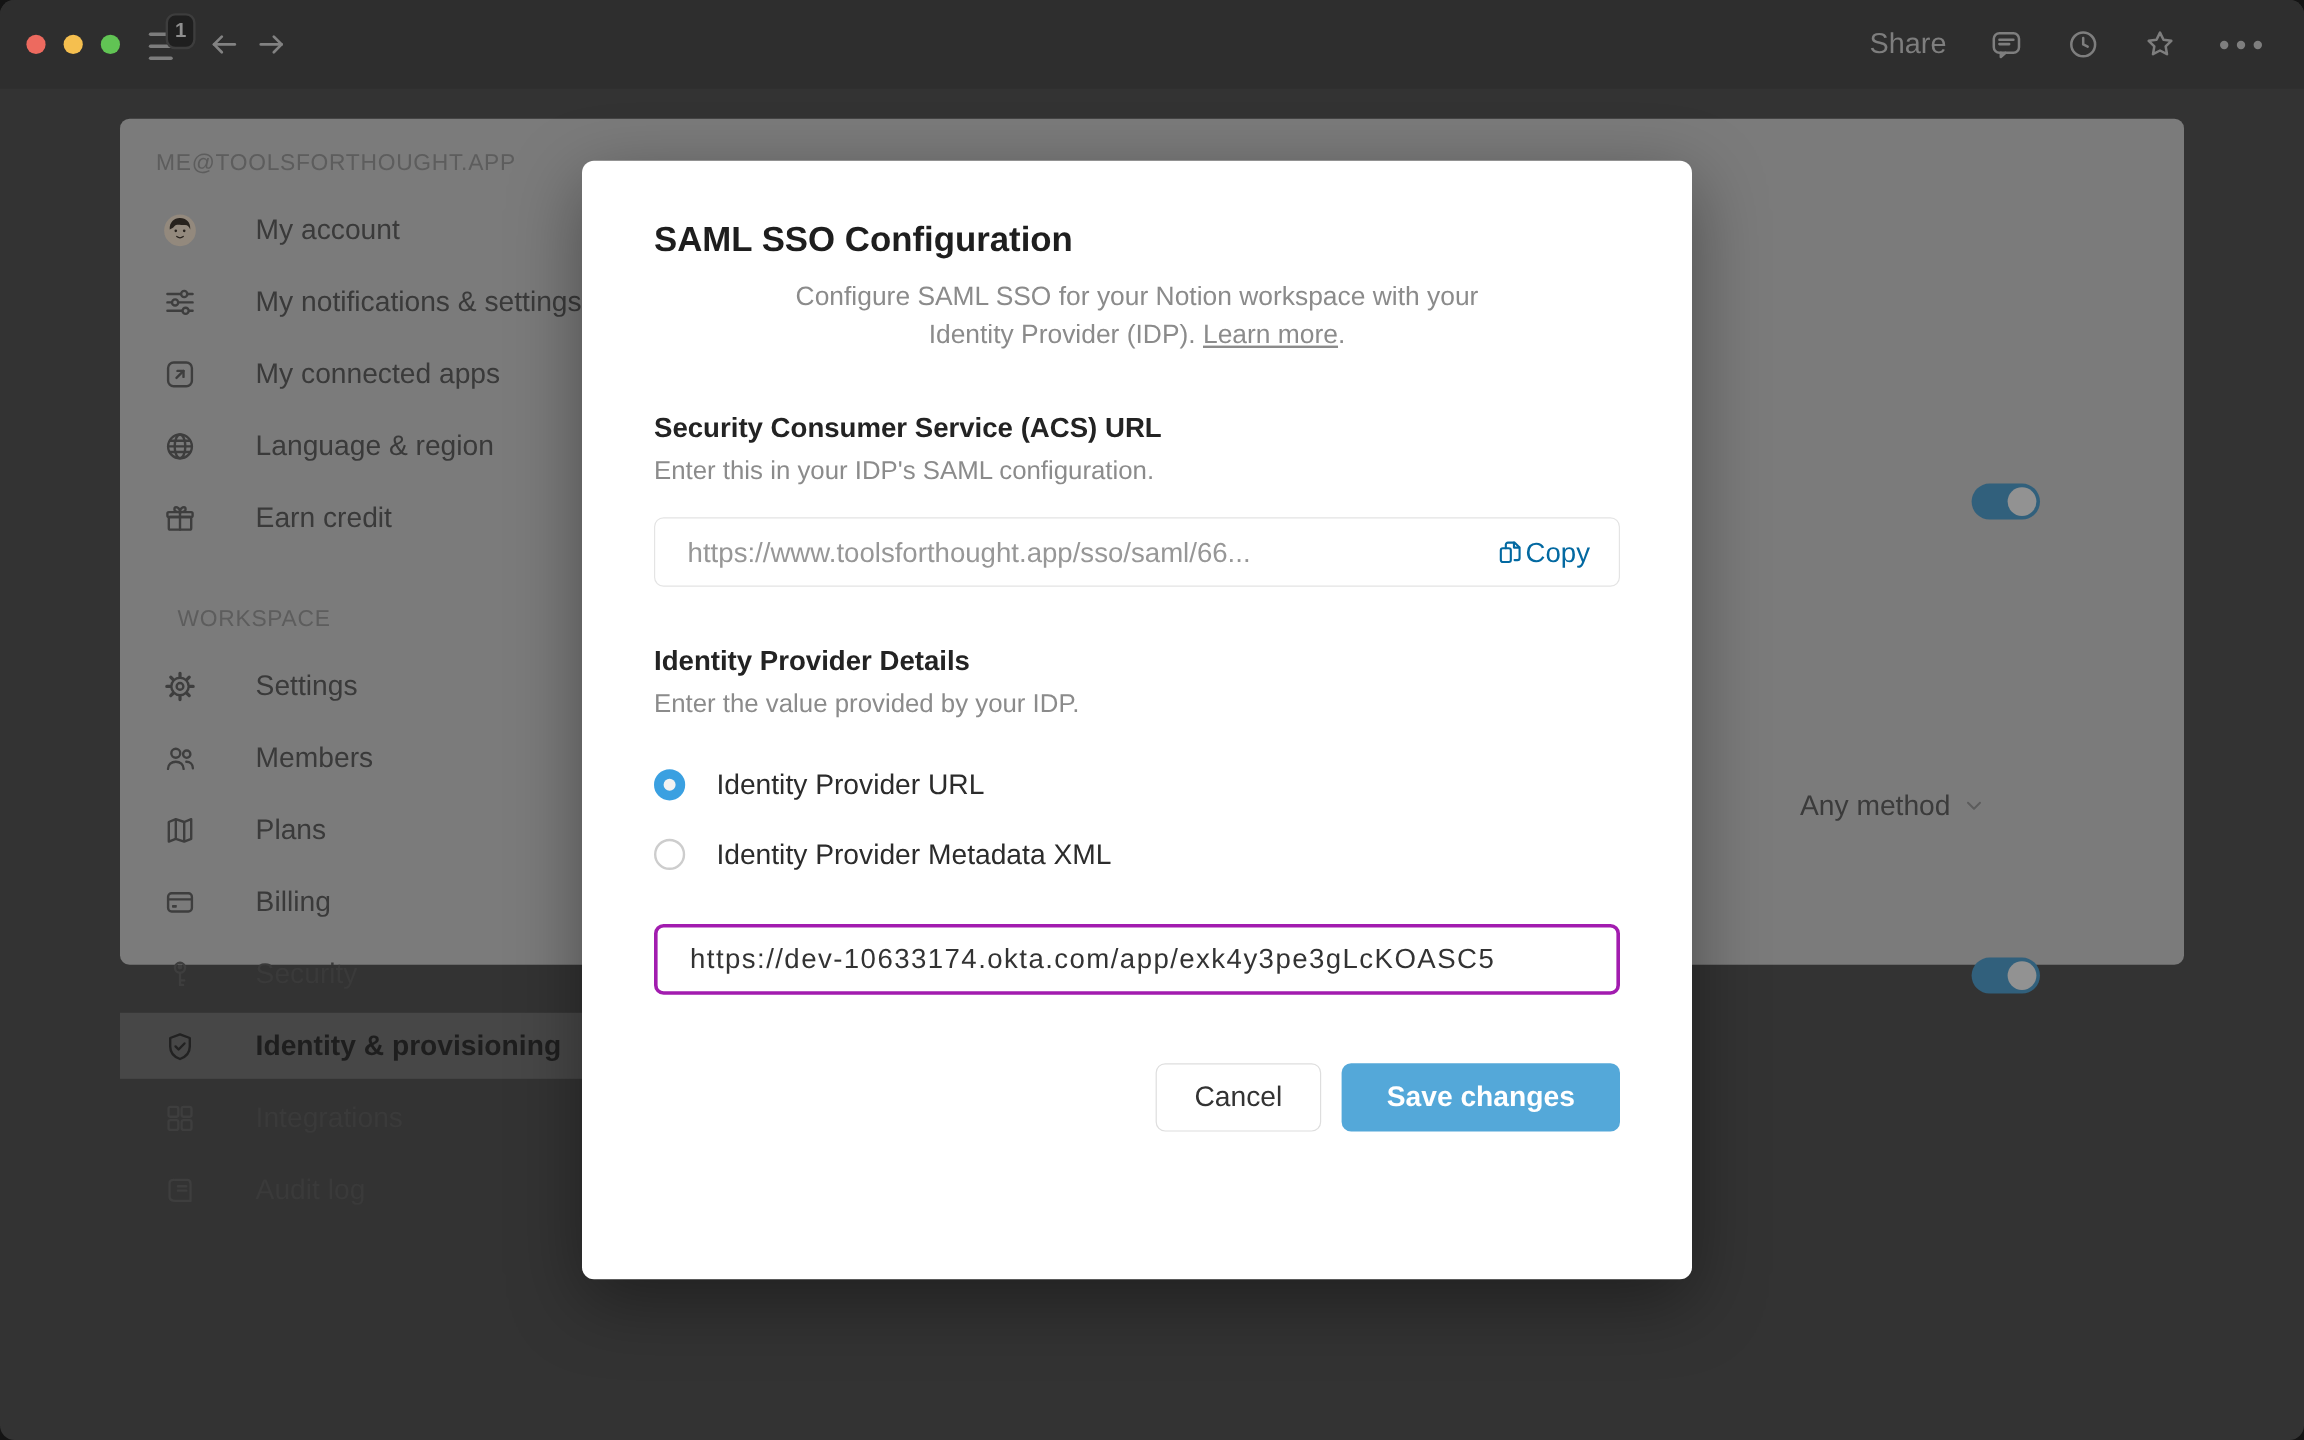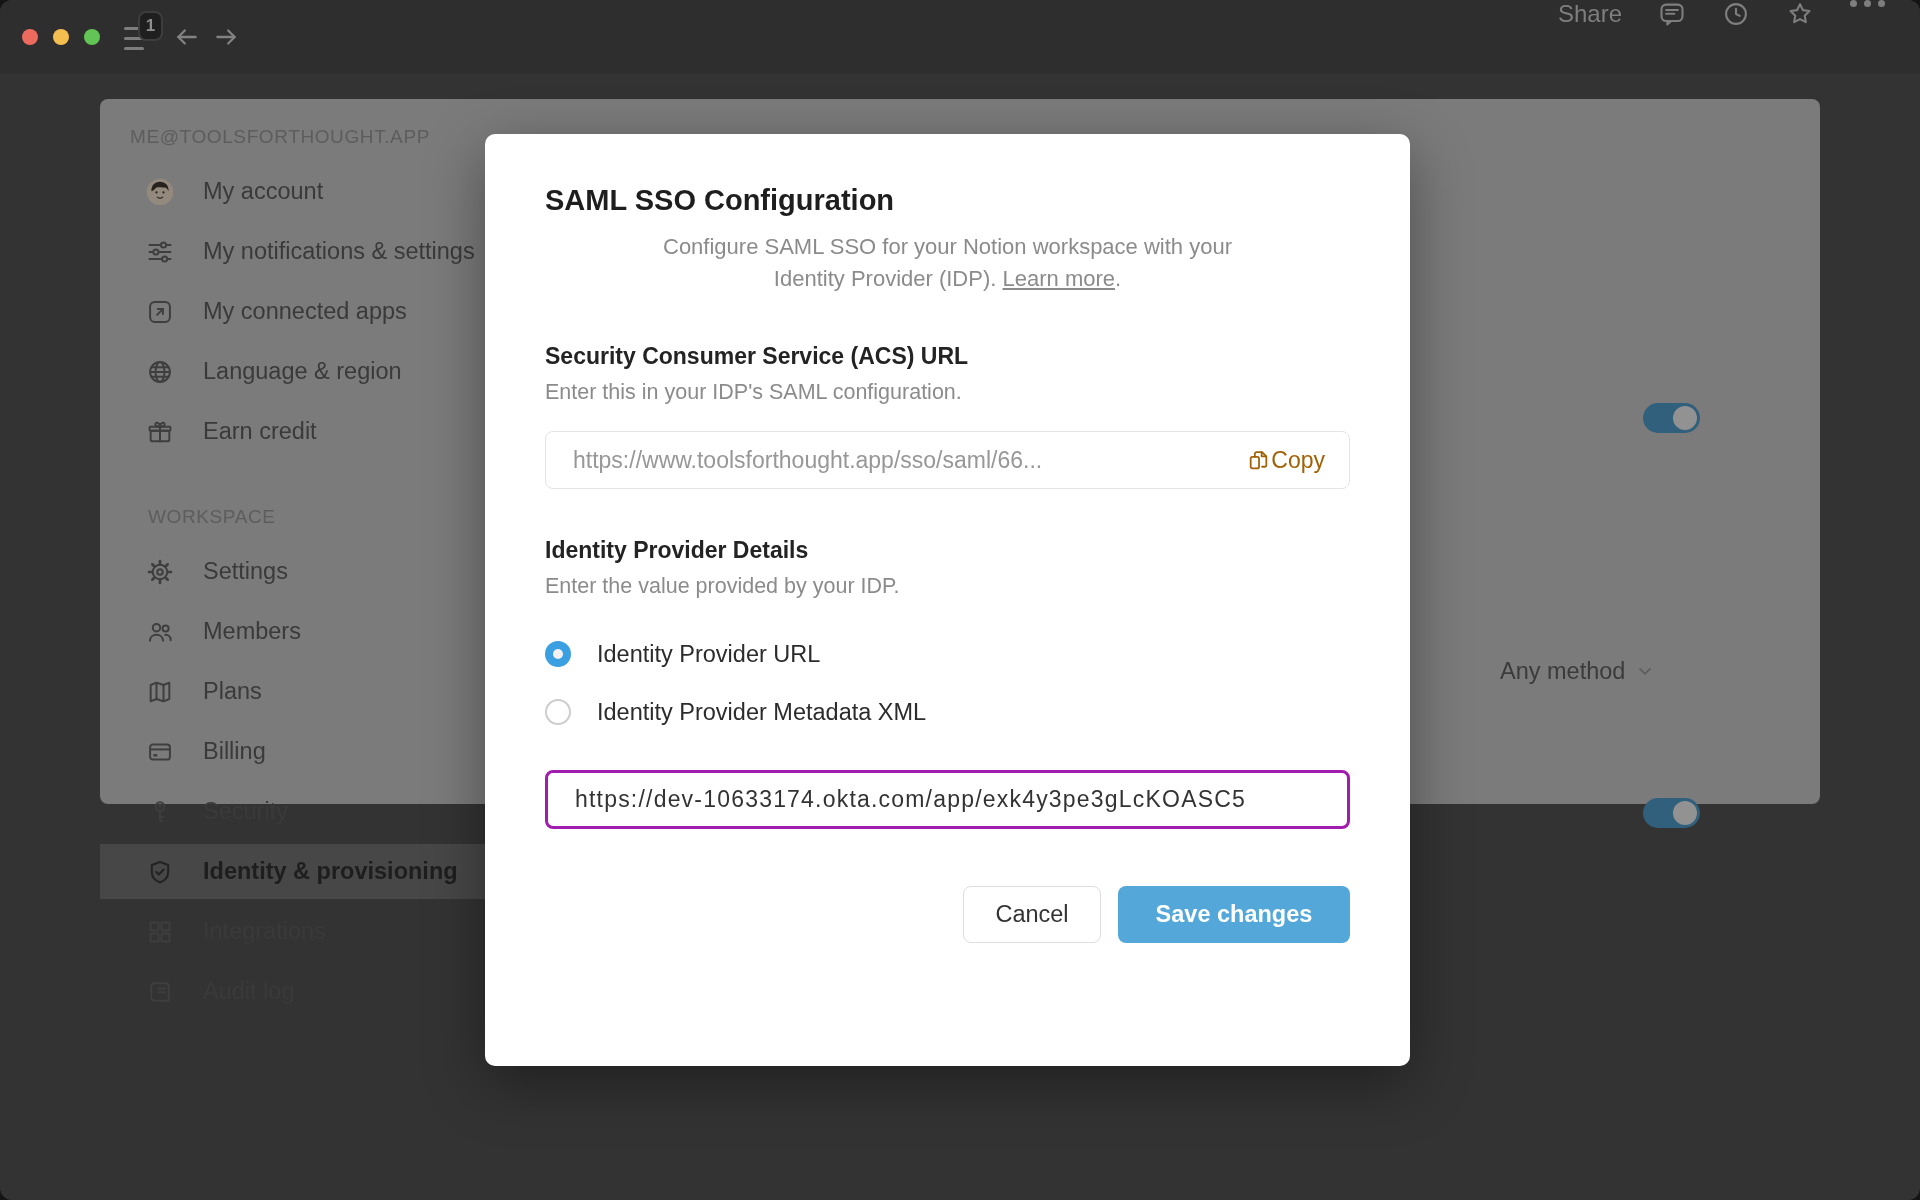--- a/index.html
+++ b/index.html
@@ -12,31 +12,31 @@
   .tl.green{left:84px;background:#61c454;}
   .hamburger{position:absolute;left:124px;top:26px;width:28px;height:24px;color:#7d7d7d;}
   .hamburger span{position:absolute;left:0;height:3px;border-radius:2px;background:#7d7d7d;}
   .hamburger span:nth-child(1){top:1px;width:26px;}
   .hamburger span:nth-child(2){top:11px;width:26px;}
   .hamburger span:nth-child(3){top:21px;width:20px;}
   .tabbadge{position:absolute;left:138px;top:11px;width:25px;height:30px;background:#1f1f1f;border:2px solid #3d3d3d;border-radius:8px;color:#8f8f8f;font-size:17px;font-weight:700;display:flex;align-items:center;justify-content:center;box-sizing:border-box;}
   .navarrow{position:absolute;top:24px;width:26px;height:26px;color:#828282;}
   .navarrow.back{left:174px;}
   .navarrow.fwd{left:213px;}
-  .topbar-right{position:absolute;right:35px;top:0;height:74px;display:flex;align-items:flex-start;gap:36px;color:#7e7e7e;}
+  .topbar-right{position:absolute;right:35px;top:0;height:74px;display:flex;align-items:center;gap:36px;color:#7e7e7e;}
   .share{font-size:24px;color:#7e7e7e;}
   .ticon{width:28px;height:28px;color:#7e7e7e;}
   .dots{display:flex;gap:7px;align-items:center;}
   .dots i{width:7px;height:7px;border-radius:50%;background:#7e7e7e;}
 
   .panel{position:absolute;left:100px;top:99px;width:1720px;height:705px;background:#7b7b7b;border-radius:8px;}
   .sidebar{position:absolute;left:0;top:0;bottom:0;width:520px;padding-top:24px;box-sizing:border-box;}
   .sheader{font-size:19px;font-weight:500;letter-spacing:.6px;color:#5d5d5d;padding-left:30px;height:28px;line-height:28px;margin-bottom:13px;white-space:nowrap;}
   .sheader.ws{margin-top:44px;padding-left:48px;}
-  .srow{height:55px;margin-bottom:5px;display:flex;align-items:center;padding-left:46px;color:#3a3a3a;font-size:23.5px;white-space:nowrap;}
+  .srow{height:55px;margin-bottom:5px;display:flex;align-items:center;padding-left:36px;color:#3a3a3a;font-size:23.5px;white-space:nowrap;gap:20px;}
   .srow.selected{background:rgba(255,255,255,.10);color:#1e1e1e;font-weight:700;}
   .sicon{width:28px;height:28px;margin-right:29px;flex:0 0 auto;color:#3e3e3e;display:flex;align-items:center;justify-content:center;}
   .srow.selected .sicon{color:#222;}
   .sicon svg{width:28px;height:28px;}
   .avatar-svg{width:38px;height:38px;margin-left:-5px;margin-right:-5px;}
 
   .toggle{position:absolute;width:57px;height:30px;border-radius:16px;background:#31607c;}
   .toggle .knob{position:absolute;right:3px;top:3px;width:24px;height:24px;border-radius:50%;background:#929292;}
   .toggle.t1{left:1543px;top:304px;}
   .toggle.t2{left:1543px;top:699px;}
@@ -44,21 +44,21 @@
   .dropdown svg{width:20px;height:20px;color:#5d5d5d;}
 
   .modal{position:absolute;left:485px;top:134px;width:925px;height:932px;background:#ffffff;border-radius:10px;box-shadow:0 18px 60px rgba(0,0,0,.38);box-sizing:border-box;padding:0 60px;z-index:10;}
   .m-title{margin-top:49px;text-align:left;font-size:29px;font-weight:700;color:#1e1e1e;line-height:34px;}
   .m-sub{margin:14px auto 0;max-width:645px;text-align:center;font-size:22px;color:#8b8b8b;line-height:32px;}
   .m-sub a{color:#8b8b8b;text-decoration:underline;cursor:pointer;}
   .m-h2{margin-top:48px;font-size:23px;font-weight:700;color:#232323;line-height:27px;}
   .m-help{margin-top:9px;font-size:21.5px;color:#8b8b8b;line-height:26px;}
   .field{margin-top:26px;height:58px;border:1px solid #e4e4e4;border-radius:8px;display:flex;align-items:center;padding:0 24px 0 27px;box-sizing:border-box;}
   .field .val{flex:1;font-size:23px;color:#979797;white-space:nowrap;overflow:hidden;}
-  .copy-btn{display:flex;align-items:center;color:#a16207;font-size:23px;cursor:pointer;}
+  .copy-btn{display:flex;align-items:center;color:#0369a1;font-size:23px;cursor:pointer;}
   .copy-btn svg{width:25px;height:25px;}
   .radio-row{margin-top:26px;height:58px;display:flex;align-items:center;}
   .radio-row + .radio-row{margin-top:0;}
   .radio{width:26px;height:26px;border-radius:50%;box-sizing:border-box;flex:0 0 auto;}
   .radio.on{background:#3aa0e1;position:relative;}
   .radio.on::after{content:"";position:absolute;left:8px;top:8px;width:10px;height:10px;border-radius:50%;background:#f2f2f2;}
   .radio.off{border:2px solid #cdcdcd;background:#fff;}
   .radio-label{margin-left:26px;font-size:23.5px;color:#2c2c2c;}
   .input{margin-top:29px;height:59px;border:3px solid #a21caf;border-radius:8px;display:flex;align-items:center;padding:0 20px 0 27px;box-sizing:border-box;}
   .input .val{font-size:23px;color:#333;white-space:nowrap;overflow:hidden;letter-spacing:1.2px;}

